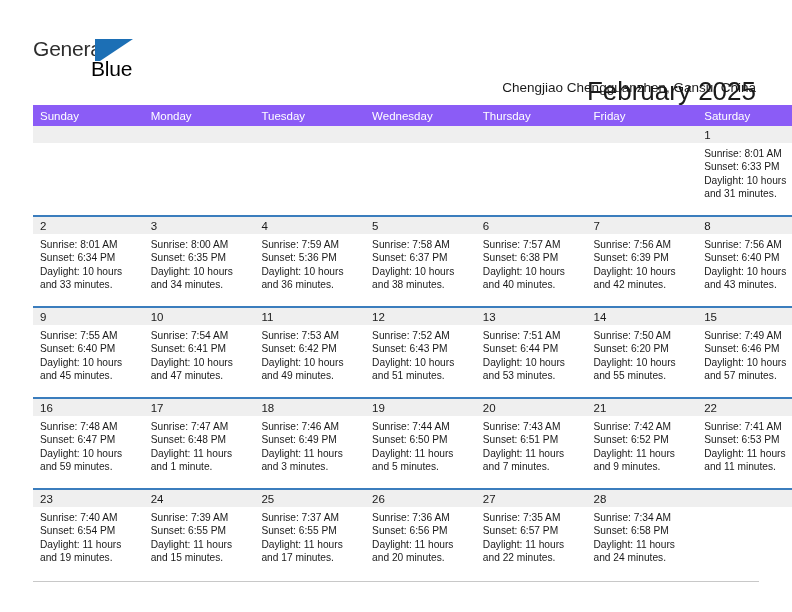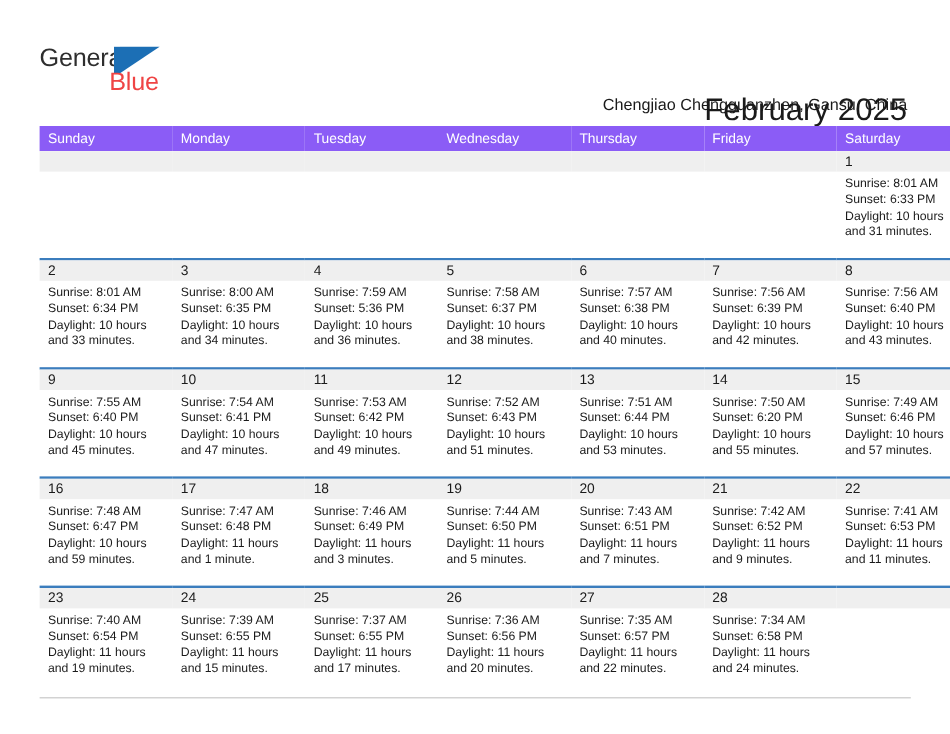--- a/index.html
+++ b/index.html
@@ -44,21 +44,21 @@
     color: #2e2e2e;
     letter-spacing: -0.2px;
     line-height: 24px;
     font-family: "Liberation Sans", sans-serif;
   }
   .logo-blue {
     position: absolute;
     left: 58px;
     top: 20px;
     font-size: 21px;
-    color: #ef4444;
+    color: #000000;
     letter-spacing: -0.2px;
     line-height: 24px;
     font-family: "Liberation Sans", sans-serif;
   }
   .logo-mark {
     position: absolute;
     left: 62px;
     top: 2px;
     width: 38px;
     height: 22px;

